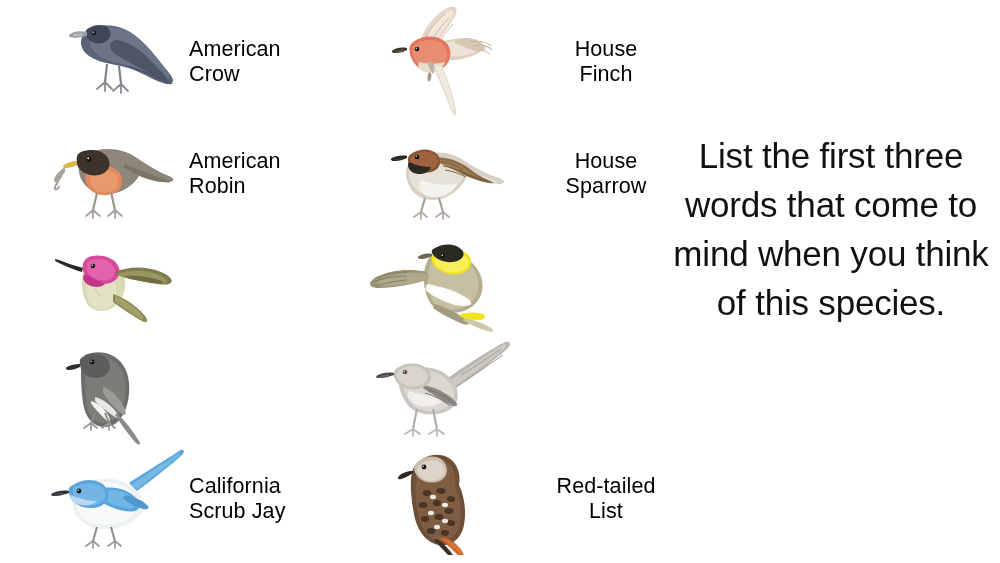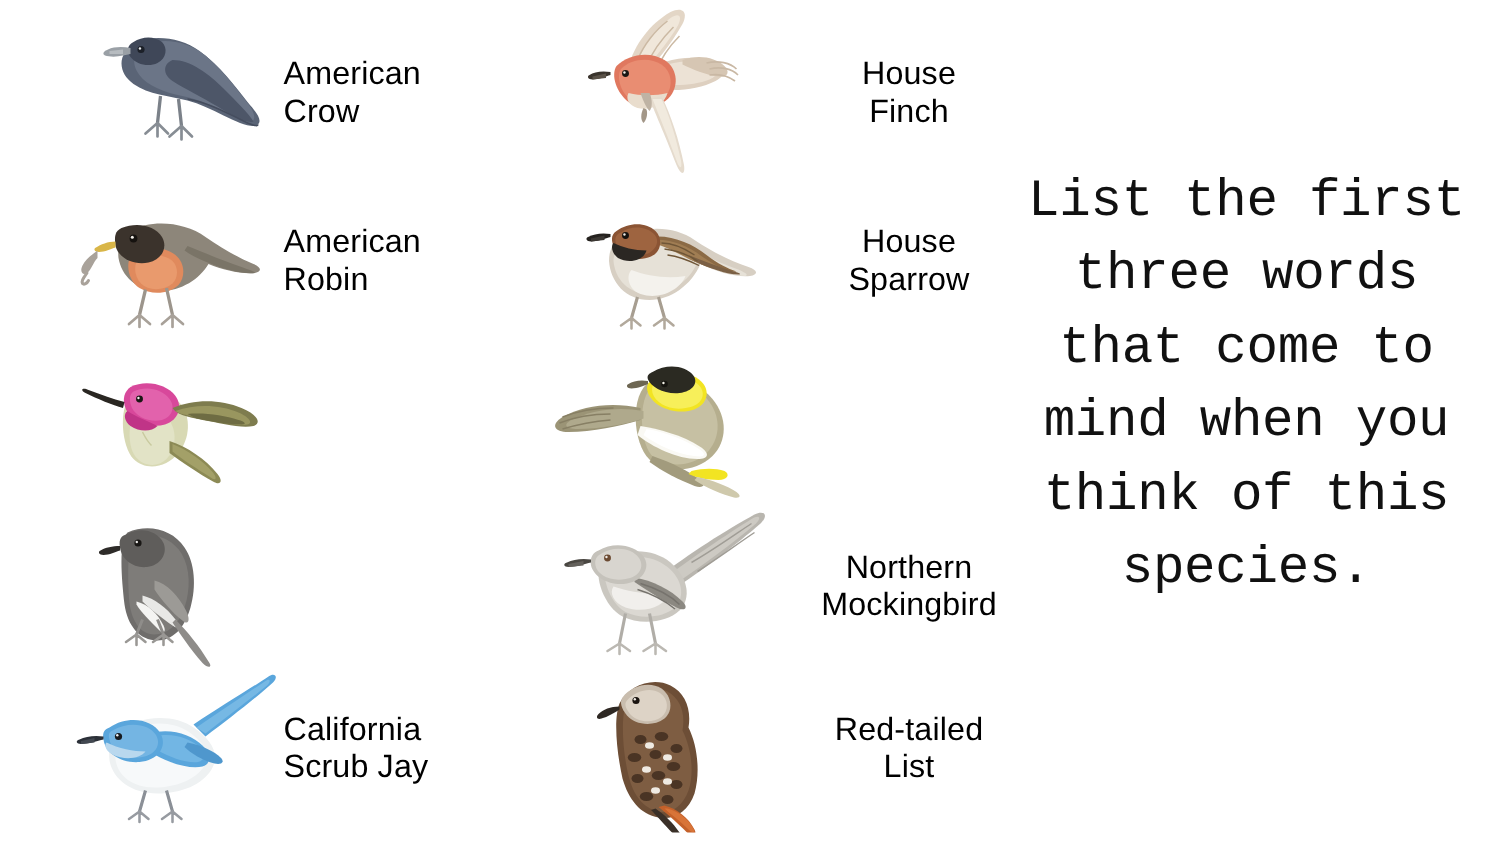--- a/index.html
+++ b/index.html
@@ -68,26 +68,27 @@
 
   
   .prompt-panel {
     position: absolute;
     left: 668px;
     top: 110px;
     width: 326px;
     text-align: center;
   }
   .prompt-text {
-    font-family: Liberation Mono, monospace;
+    font-family: Liberation Sans, sans-serif;
     font-size: 35px;
     line-height: 49px;
     font-weight: 400;
     color: #111111;
     letter-spacing: -0.2px;
+    margin-top: 21px;
   }
 </style>
 </head>
 <body>
 
 <div id="slide">
 
   <div class="species-grid">
 
     <div class="species-col col-left">
@@ -315,22 +316,20 @@
               <path d="M33 38 C27 37 21 38 17 40 C14 41 15 43 18 43 C23 43 29 41 33 40 Z" fill="#4a4742"></path>
               <path d="M18 41 L28 39 L28 42 L18 43 Z" fill="#64615c"></path>
               <circle cx="44" cy="37" r="2.3" fill="#6b4a32"></circle>
               <circle cx="43.3" cy="36.3" r="0.8" fill="#efece8"></circle>
               <path d="M56 74 L52 94 M72 74 L76 94" stroke="#b0ada7" stroke-width="2.1" fill="none"></path>
               <path d="M52 94 L44 99 M52 94 L52 101 M52 94 L59 99" stroke="#bbb8b2" stroke-width="1.7" fill="none" stroke-linecap="round"></path>
               <path d="M76 94 L68 99 M76 94 L76 101 M76 94 L83 99" stroke="#bbb8b2" stroke-width="1.7" fill="none" stroke-linecap="round"></path>
             </g>
           </svg>
         </div>
-        <div class="species-label">Northern
-Mockingbird</div>
       </div>
 
       <div class="species-row r4">
         <div class="bird-art">
           <svg viewBox="0 0 158 112">
             <g>
               <path d="M52 26 C58 14 74 8 86 14 C96 19 100 30 98 42 C104 54 106 72 102 86 C98 98 88 104 78 102 C66 100 58 90 54 76 C50 58 48 36 52 26 Z" fill="#6d4e36"></path>
               <path d="M56 28 C62 18 74 13 84 18 C93 23 96 33 94 44 C100 56 102 72 98 84 C94 95 86 100 78 98 C68 96 61 87 58 74 C54 58 53 36 56 28 Z" fill="#7e5d42"></path>
               <path d="M54 22 C60 14 72 11 80 16 C87 21 88 31 82 36 C74 42 62 40 57 34 C53 29 52 25 54 22 Z" fill="#c9bdae"></path>
               <path d="M57 24 C63 17 73 15 79 19 C85 23 85 31 80 35 C73 40 63 38 59 33 C56 29 55 26 57 24 Z" fill="#ddd3c6"></path>

